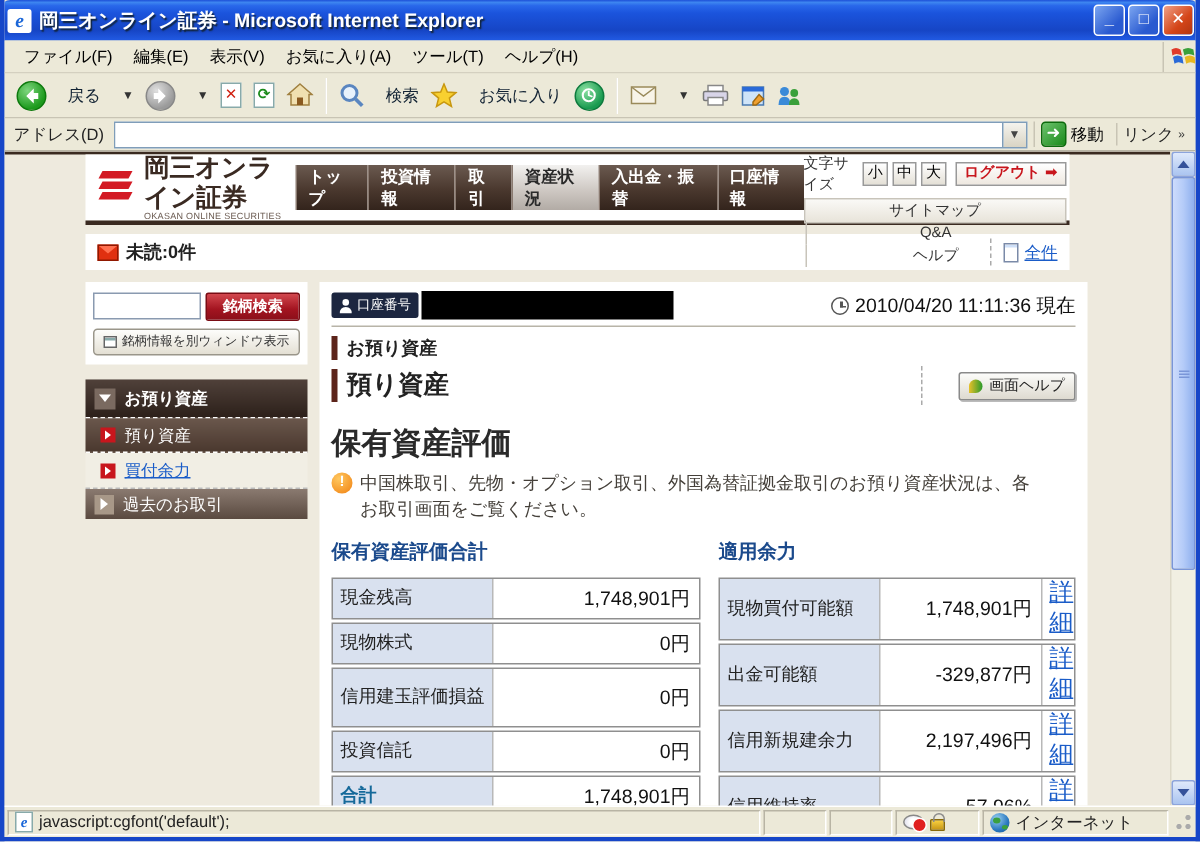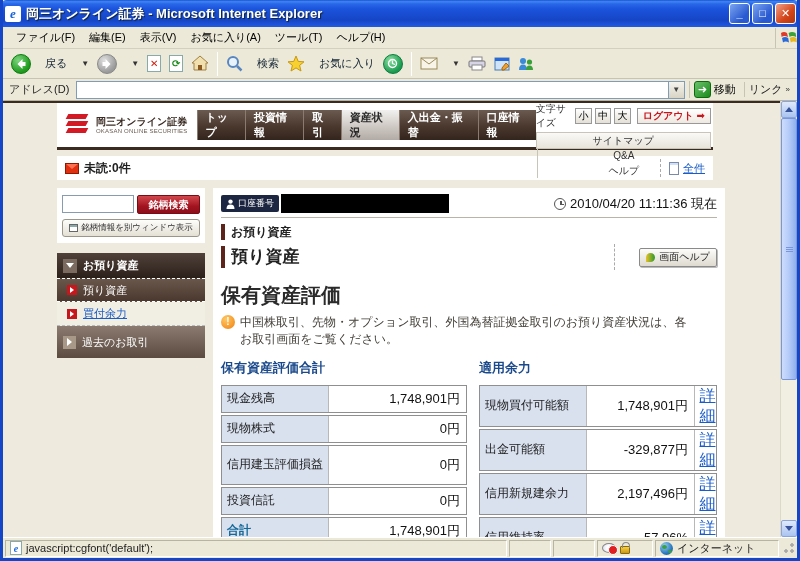--- a/index.html
+++ b/index.html
@@ -45,21 +45,21 @@
   .canvas { flex:1; overflow:hidden; position:relative; }
   .topline { height:2px; background:#3a2a20; }
   .pagewrap { width:656px; margin-left:54px; }
 
   
   .site-header { background:#fff; display:flex; align-items:stretch; height:44px; }
   .logo { width:146px; display:flex; align-items:center; gap:5px; padding-left:8px; }
   .logo-mark { width:26px; height:26px; position:relative; flex:0 0 26px; }
   .logo-mark i { position:absolute; left:2px; width:20px; height:5px; background:#d31a24; transform:skewX(-28deg); }
   .logo-mark i:nth-child(1){top:2px;} .logo-mark i:nth-child(2){top:9px;} .logo-mark i:nth-child(3){top:16px;}
-  .logo-jp { font-size:10px; font-weight:bold; color:#3a2a22; line-height:1.2; }
+  .logo-jp { font-size:17px; font-weight:bold; color:#3a2a22; line-height:1.2; }
   .logo-en { font-size:6px; color:#6a5a50; letter-spacing:.2px; }
   .nav { display:flex; align-items:center; }
   .nav-tab { height:30px; display:flex; align-items:center; padding:0 8px; font-size:11px; font-weight:bold; color:#fff; background:linear-gradient(180deg,#6b5a50,#4a382e 55%,#33241c); border-left:1px solid #8a7a70; }
   .nav-tab.active { background:linear-gradient(180deg,#f2f1ef,#cfc9c4 55%,#b2aba5); color:#2a2a2a; }
   .utility { margin-left:auto; width:186px; display:flex; flex-direction:column; justify-content:center; gap:2px; padding-right:2px; }
   .util-top { display:flex; align-items:center; gap:3px; }
   .fs-label { font-size:10px; color:#333; }
   .fs-btn { width:22px; height:16px; border:1px solid #999; background:linear-gradient(#fff,#e4e0d6); font-size:10px; text-align:center; line-height:14px; }
   .logout-btn { height:16px; border:1px solid #999; background:linear-gradient(#fff,#eee8e0); color:#c8161d; font-size:10px; font-weight:bold; padding:0 5px; line-height:14px; margin-left:3px; white-space:nowrap; }
   .util-bottom { display:flex; border:1px solid #c8c4ba; background:linear-gradient(#faf9f6,#e8e4da); height:17px;flex-direction:column; }
@@ -90,21 +90,21 @@
   .arrow-box { width:14px; height:14px; background:#7a6a60; display:flex; align-items:center; justify-content:center; }
   .tri-down { width:0; height:0; border-left:4px solid transparent; border-right:4px solid transparent; border-top:5px solid #fff; }
   .tri-right { width:0; height:0; border-top:4px solid transparent; border-bottom:4px solid transparent; border-left:5px solid #fff; }
   .menu-head-label { color:#fff; font-size:11px; font-weight:bold; }
   .menu-item1 { height:23px; background:linear-gradient(180deg,#6a574c,#4a382e); display:flex; align-items:center; gap:6px; padding:0 6px 0 10px; border-bottom:1px dashed #fff; }
   .red-bullet { width:10px; height:10px; background:#c8161d; display:flex; align-items:center; justify-content:center; }
   .red-bullet .tri-right { border-left-width:4px; border-top-width:3px; border-bottom-width:3px; }
   .menu-item1 span.lbl { color:#fff; font-size:11px; }
   .menu-item2 { height:24px; background:#f1eee4; display:flex; align-items:center; gap:6px; padding:0 6px 0 10px; border-bottom:1px dashed #bbb; }
   .menu-item2 span.lbl { color:#1a5cc8; font-size:11px; text-decoration:underline; }
-  .menu-item3 { height:32px; background:linear-gradient(180deg,#8a7a70,#5a4a40); display:flex; align-items:center; gap:6px; padding:0 6px; }
+  .menu-item3 { height:20px; background:linear-gradient(180deg,#8a7a70,#5a4a40); display:flex; align-items:center; gap:6px; padding:0 6px; }
   .menu-item3 .arrow-box { background:#a89888; width:13px; height:13px; }
   .menu-item3 span.lbl { color:#fff; font-size:11px; }
 
   
   .main { flex:1; margin-left:8px; background:#fff; padding:6px 8px 0; min-height:360px; }
   .acct-row { display:flex; align-items:center; border-bottom:1px solid #b8b4a8; padding-bottom:4px; }
   .acct-tag { height:17px; background:#1c2640; border-radius:2px; display:flex; align-items:center; gap:3px; padding:0 5px; }
   .acct-tag .lbl { color:#fff; font-size:9px; }
   .redact { width:168px; height:19px; background:#000; margin-left:2px; }
   .ts-box { margin-left:auto; display:flex; align-items:center; gap:4px; }

